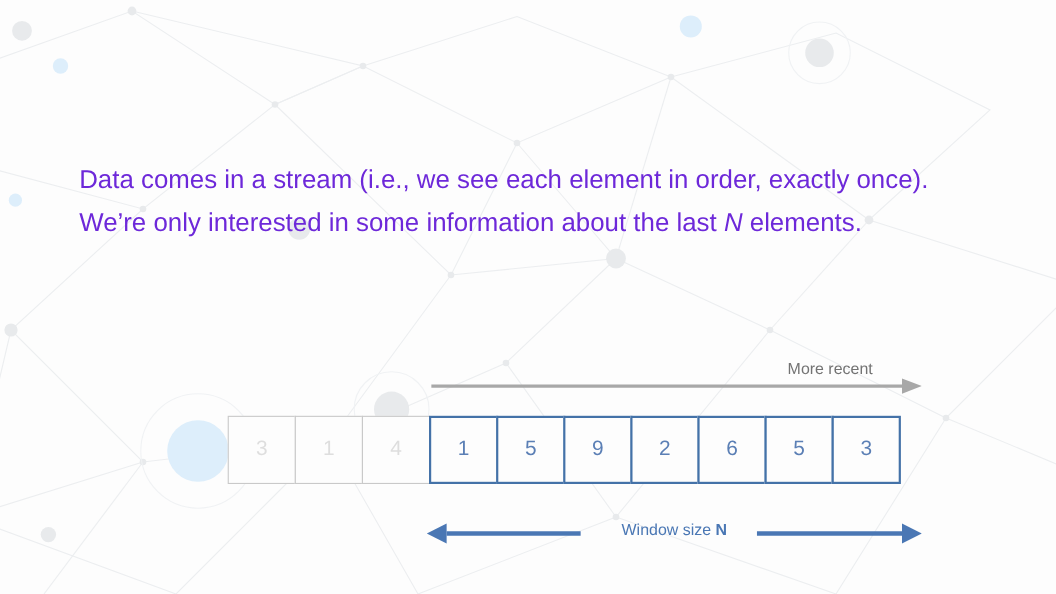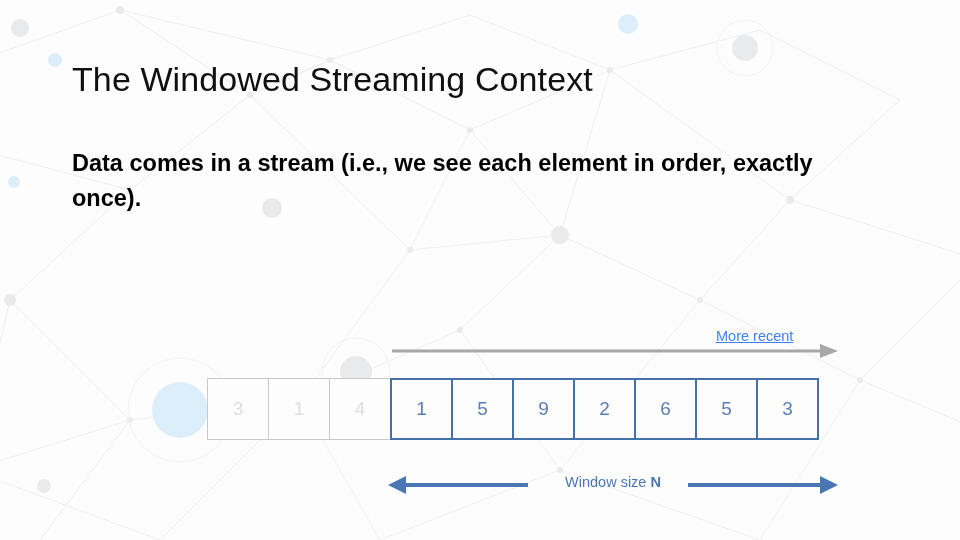--- a/index.html
+++ b/index.html
@@ -47,38 +47,37 @@
 
   
   #body-block {
     position: absolute;
     left: 72px;
     top: 146px;
     width: 790px;
   }
   .para {
     font-size: 23.5px;
-    font-weight: 700;
-    color: #000000;
+    font-weight: 400;
+    color: #6d28d9;
     line-height: 35px;
     margin: 0 0 4px 0;
   }
   .para .ital {
     font-style: italic;
   }
 
   
   #more-recent-label {
     position: absolute;
     left: 716px;
     top: 328px;
     font-size: 14.5px;
-    color: #3b82f6;
+    color: #737373;
     white-space: nowrap;
-    text-decoration: underline;
   }
 
   
   #timeline-arrow {
     position: absolute;
     left: 392px;
     top: 340px;
     width: 446px;
     height: 22px;
   }
@@ -210,25 +209,27 @@
       <circle cx="180" cy="410" r="28"></circle>
       <circle cx="628" cy="24" r="10"></circle>
     </g>
     <g fill="none" stroke="#f0f2f4" stroke-width="1">
       <circle cx="180" cy="410" r="52"></circle>
       <circle cx="356" cy="372" r="34"></circle>
       <circle cx="745" cy="48" r="28"></circle>
     </g>
   </svg>
 
-  <div id="title">The Windowed Streaming Context</div>
 
   <div id="body-block">
     <p class="para">
       <span>Data comes in a stream (i.e., we see each element in order, exactly once).</span>
+    </p>
+    <p class="para">
+      <span>We’re only interested in some information about the last </span><span class="ital">N</span><span> elements.</span>
     </p>
   </div>
 
   <div id="more-recent-label">More recent</div>
 
   <svg id="timeline-arrow" viewBox="0 0 446 22" xmlns="http://www.w3.org/2000/svg">
     <line x1="0" y1="11" x2="428" y2="11" stroke="#a8a8a8" stroke-width="3"></line>
     <polygon points="428,4 446,11 428,18" fill="#a8a8a8"></polygon>
   </svg>
 

